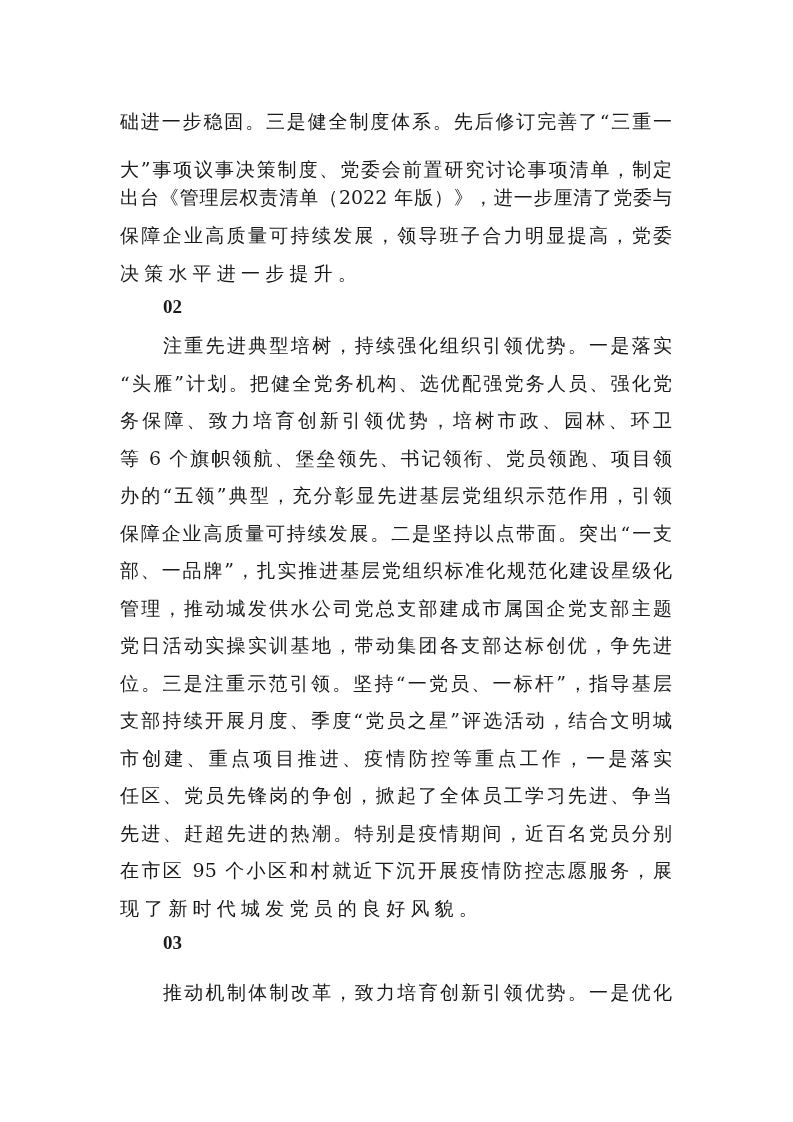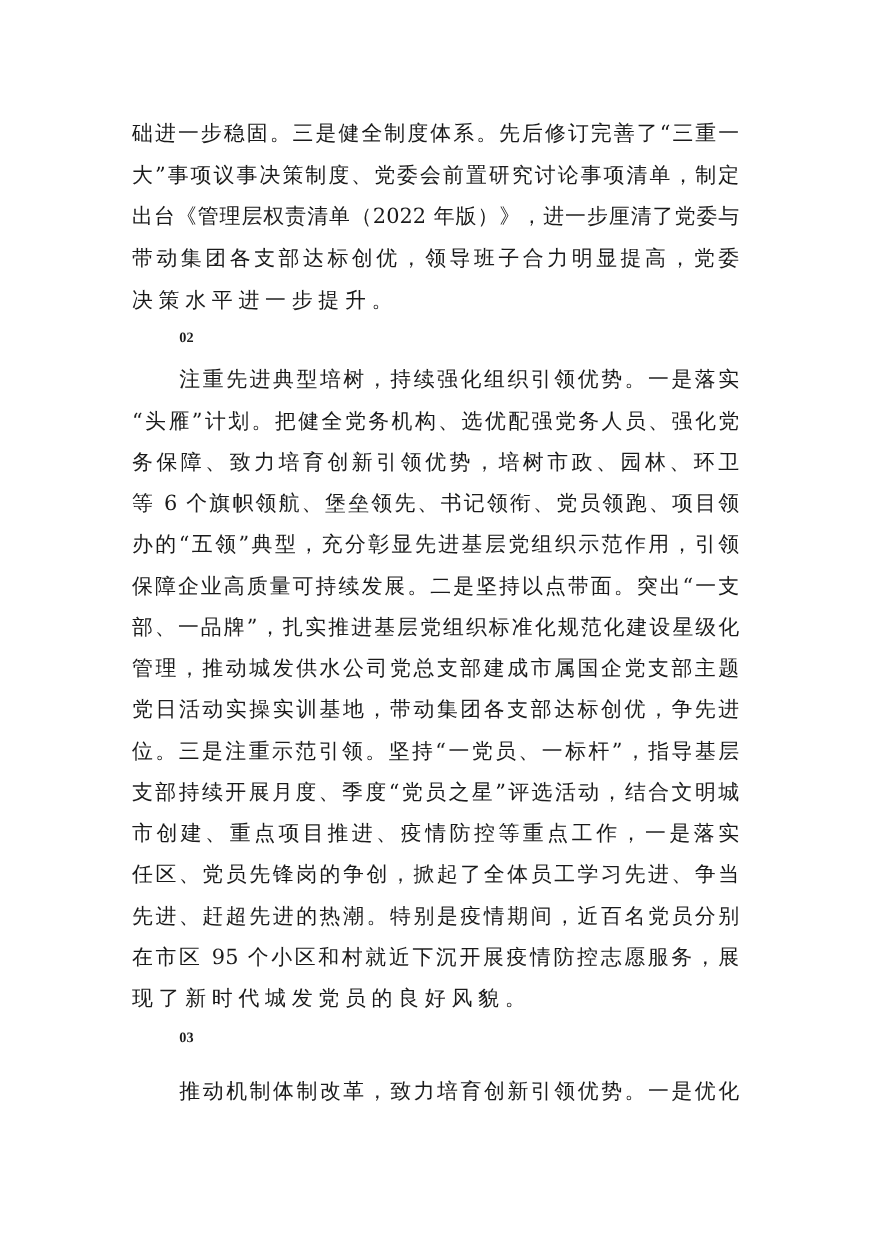--- a/index.html
+++ b/index.html
@@ -24,35 +24,35 @@
     white-space: nowrap;
     overflow: visible;
   }
   .line.last { text-align-last: left; letter-spacing: 5.2px; }
   .line.indent { left: 163px; width: 509px; }
   .heading {
     position: absolute;
     left: 163px;
     font-family: "Liberation Serif", "DejaVu Serif", serif;
     font-weight: bold;
-    font-size: 13px;
+    font-size: 19px;
     line-height: 24px;
     height: 24px;
   }
 </style>
 </head>
 <body>
 
 <div class="page">
 
   <div>
     <div class="line" style="top:108px">础进一步稳固。三是健全制度体系。先后修订完善了“三重一</div>
-    <div class="line" style="top:146px">大”事项议事决策制度、党委会前置研究讨论事项清单，制定</div>
+    <div class="line" style="top:156px">大”事项议事决策制度、党委会前置研究讨论事项清单，制定</div>
     <div class="line" style="top:184px">出台《管理层权责清单（2022 年版）》，进一步厘清了党委与</div>
-    <div class="line" style="top:222px">带动集团各支部达标创优，领导班子合力明显提高，党委</div>
+    <div class="line" style="top:222px">保障企业高质量可持续发展，领导班子合力明显提高，党委</div>
     <div class="line last" style="top:260px">决策水平进一步提升。</div>
   </div>
 
   <div class="heading" style="top:295px">02</div>
 
   <div>
     <div class="line indent" style="top:332px">注重先进典型培树，持续强化组织引领优势。一是落实</div>
     <div class="line" style="top:369.5px">“头雁”计划。把健全党务机构、选优配强党务人员、强化党</div>
     <div class="line" style="top:407px">务保障、致力培育创新引领优势，培树市政、园林、环卫</div>
     <div class="line" style="top:444.5px">等 6 个旗帜领航、堡垒领先、书记领衔、党员领跑、项目领</div>

